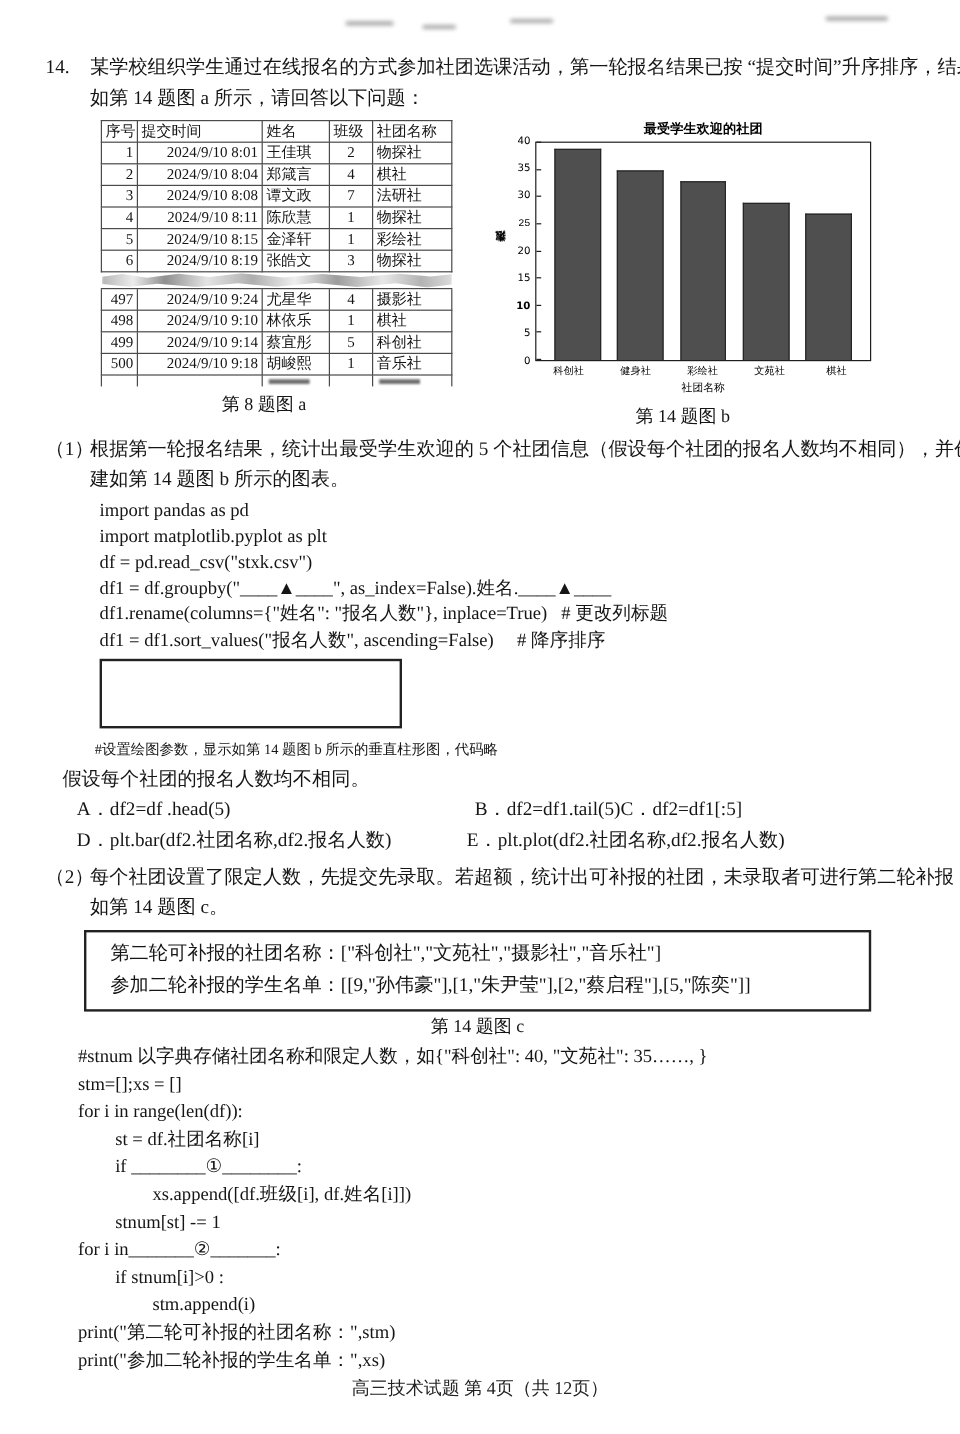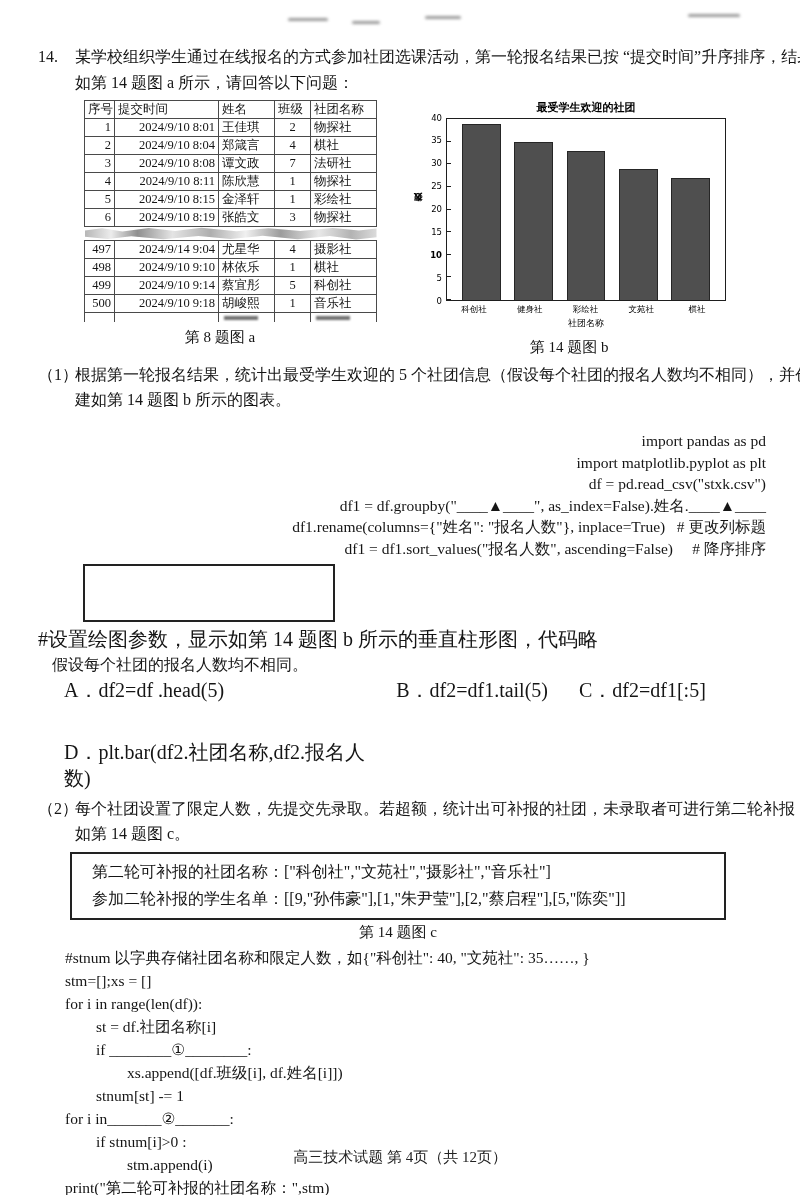--- a/index.html
+++ b/index.html
@@ -44,27 +44,27 @@
   .bars{position:absolute;left:0;right:0;top:0;bottom:0;display:flex;align-items:flex-end;padding:0 8px;}
   .bar-slot{flex:1;display:flex;justify-content:center;align-items:flex-end;height:100%;}
   .bar{width:74%;border:1px solid #262626;box-sizing:border-box;border-bottom:none;}
   .ytickmark{position:absolute;left:0;width:4px;height:1px;background:#1e1e1e;}
   .xcats{display:flex;margin-left:34px;margin-right:1px;}
   .xcat{flex:1;text-align:center;font-size:8.5px;padding-top:3px;color:#000;}
   .xlabel{text-align:center;font-size:9px;margin-left:34px;margin-top:1px;color:#000;}
   .fig-b .fig-caption{font-family:Liberation Serif, serif;margin-top:8px;}
 
   .code{white-space:pre;font-size:15.5px;}
-  .code1{margin:18px 0 0 45px;line-height:21.5px;text-align:right;}
+  .code1{margin:3px 0 0 45px;line-height:21.5px;}
   .code2{margin:4px 0 0 27px;line-height:23px;}
   .answer-box{width:248px;height:54px;border:2px solid #222;margin:5px 0 5px 45px;}
-  .note{font-size:20px;line-height:25px;}
+  .note{margin-left:41px;font-size:12px;line-height:25px;}
   .subq{margin-left:14px;font-size:16px;line-height:25px;}
-  .opts{display:flex;margin-left:26px;font-size:20px;line-height:26px;gap:31px;}
-  .opt-a{width:238px;} .opt-b{width:215px;text-align:right;} .opt-d{width:325px;margin-top:36px;}
+  .opts{display:flex;margin-left:26px;font-size:16px;line-height:26px;}
+  .opt-a{width:238px;} .opt-b{width:215px;text-align:right;} .opt-d{width:325px;}
 
   .figc-wrap{margin-left:32px;width:656px;margin-top:6px;}
   .figc{border:2px solid #222;padding:4px 12px 6px 20px;font-size:16px;line-height:27px;}
   .figc-cap{margin-top:3px;}
 
   .footer{position:absolute;left:0;right:0;top:1148px;text-align:center;font-size:15px;color:#222;}
 </style>
 </head>
 <body>
 
@@ -145,21 +145,21 @@
         <tbody>
           <tr class="torn-row">
             <td colspan="5">
                 <div class="torn"></div>
               </td>
           </tr>
         </tbody>
         <tbody>
             <tr>
             <td class="c-num">497</td>
-            <td class="c-time">2024/9/14 9:04</td>
+            <td class="c-time">2024/9/10 9:24</td>
             <td>尤星华</td>
             <td class="c-class">4</td>
             <td>摄影社</td>
           </tr>
             <tr>
             <td class="c-num">498</td>
             <td class="c-time">2024/9/10 9:10</td>
             <td>林依乐</td>
             <td class="c-class">1</td>
             <td>棋社</td>
@@ -200,21 +200,21 @@
       <div class="chart">
         <div class="chart-title">最受学生欢迎的社团</div>
         <div class="chart-body">
           <div class="ylabel">报名人数</div>
           <div class="yticks" id="yticks">
               <div class="ytick" style="bottom: 0%;">0</div>
               <div class="ytick" style="bottom: 12.5%;">5</div>
               <div class="ytick" style="bottom: 25%; font-weight: bold;">10</div>
               <div class="ytick" style="bottom: 37.5%;">15</div>
               <div class="ytick" style="bottom: 50%; margin-top: 32px;">20</div>
-              <div class="ytick" style="bottom: 62.5%;">25</div>
+              <div class="ytick" style="bottom: 62.5%; font-family: Liberation Mono, monospace;">25</div>
               <div class="ytick" style="bottom: 75%; margin-left: 42px;">30</div>
               <div class="ytick" style="bottom: 87.5%;">35</div>
               <div class="ytick" style="bottom: 100%;">40</div>
             </div>
           <div class="plot" id="plot">
             <div class="bars" id="bars">
                 <div class="bar-slot">
                   <div class="bar" style="height: 97.5%; background: rgb(79, 79, 79);"></div>
                 </div>
                 <div class="bar-slot">
@@ -266,20 +266,21 @@
   <div class="note">#设置绘图参数，显示如第 14 题图 b 所示的垂直柱形图，代码略</div>
   <div class="subq">假设每个社团的报名人数均不相同。</div>
 
   <div class="opts opts1">
     <span class="opt opt-a">A．df2=df .head(5)</span>
     <span class="opt opt-b">B．df2=df1.tail(5)</span>
     <span class="opt">C．df2=df1[:5]</span>
   </div>
   <div class="opts opts2">
     <span class="opt opt-d">D．plt.bar(df2.社团名称,df2.报名人数)</span>
+    <span class="opt">E．plt.plot(df2.社团名称,df2.报名人数)</span>
   </div>
 
   <div class="para">
     <span class="plabel">（2）</span>
     <span>每个社团设置了限定人数，先提交先录取。若超额，统计出可补报的社团，未录取者可进行第二轮补报，如第 14 题图 c。</span>
   </div>
 
   <div class="figc-wrap">
     <div class="figc">
       <div>第二轮可补报的社团名称：["科创社","文苑社","摄影社","音乐社"]</div>

